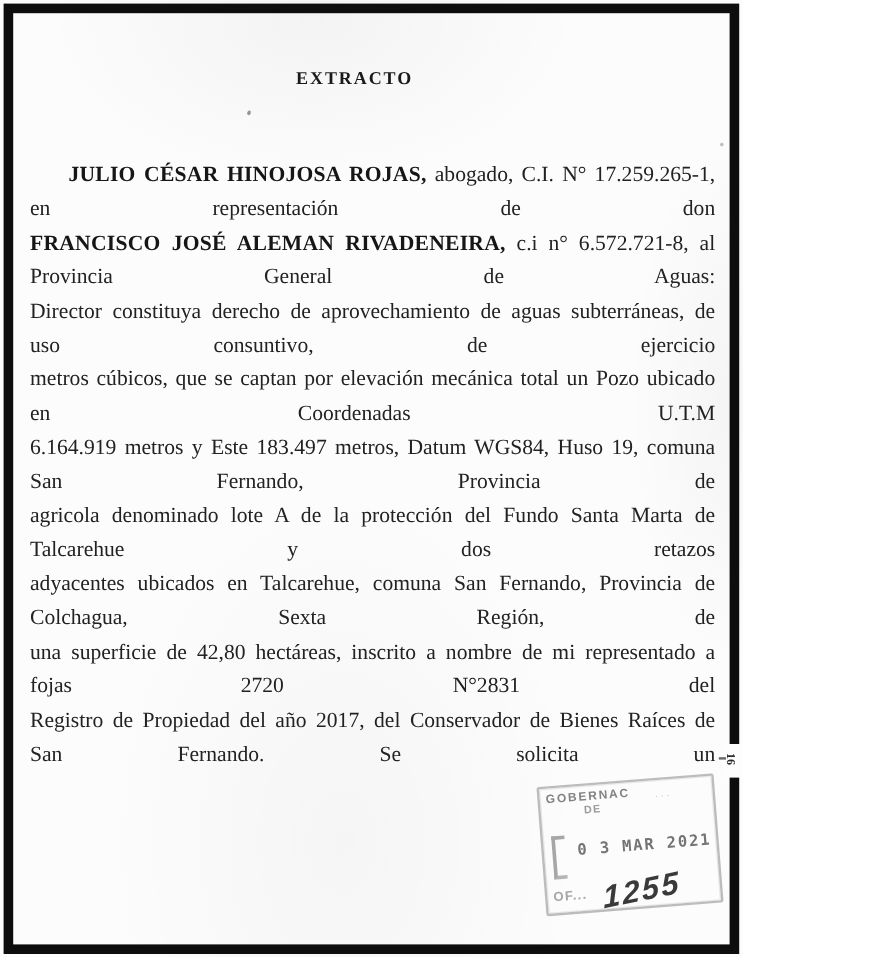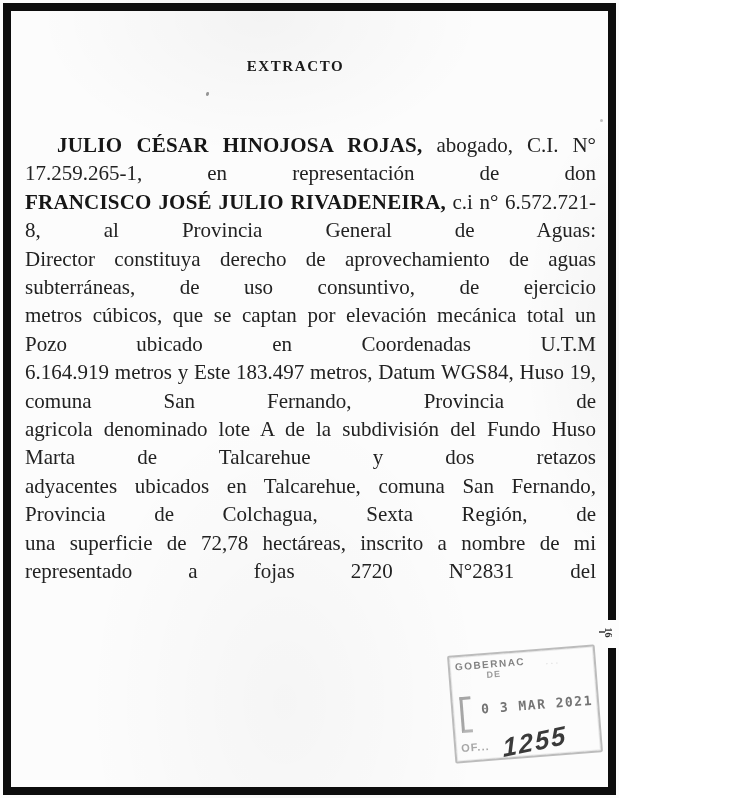--- a/index.html
+++ b/index.html
@@ -42,21 +42,21 @@
   }
 
   .paragraph {
     position: absolute;
     top: 131px;
     left: 25px;
     right: 23px;
   }
 
   .line {
-    font-size: 21px;
+    font-size: 18px;
     line-height: 28.4px;
     text-align: justify;
     text-align-last: justify;
     word-spacing: 0.5px;
     color: #222;
   }
   .line.indent { text-indent: 32px; }
   .line.last  { text-align-last: left; }
   .line .bold { font-weight: 700; letter-spacing: 0.2px; color: #161616; }
 
@@ -153,27 +153,28 @@
 <body>
 
 <div class="scan-page">
 
   <div class="frame"></div>
 
   <h1 class="title">EXTRACTO</h1>
 
   <div class="paragraph" id="paragraph">
       <div class="line indent"><span class="bold">JULIO CÉSAR HINOJOSA ROJAS,</span><span> abogado, C.I. N° 17.259.265-1, en representación de don</span></div>
-      <div class="line"><span class="bold">FRANCISCO JOSÉ JULIO RIVADENEIRA,</span><span> c.i n° 6.572.721-8, al Provincia General de Aguas:</span></div>
+      <div class="line"><span class="bold">FRANCISCO JOSÉ ALEMAN RIVADENEIRA,</span><span> c.i n° 6.572.721-8, al Provincia General de Aguas:</span></div>
       <div class="line"><span>Director constituya derecho de aprovechamiento de aguas subterráneas, de uso consuntivo, de ejercicio</span></div>
       <div class="line"><span>metros cúbicos, que se captan por elevación mecánica total un Pozo ubicado en Coordenadas U.T.M</span></div>
       <div class="line"><span>6.164.919 metros y Este 183.497 metros, Datum WGS84, Huso 19, comuna San Fernando, Provincia de</span></div>
-      <div class="line"><span>agricola denominado lote A de la subdivisión del Fundo Huso Marta de Talcarehue y dos retazos</span></div>
+      <div class="line"><span>agricola denominado lote A de la protección del Fundo Santa Marta de Talcarehue y dos retazos</span></div>
       <div class="line"><span>adyacentes ubicados en Talcarehue, comuna San Fernando, Provincia de Colchagua, Sexta Región, de</span></div>
-      <div class="line"><span>una superficie de 72,78 hectáreas, inscrito a nombre de mi representado a fojas 2720 N°2831 del</span></div>
+      <div class="line"><span>una superficie de 42,80 hectáreas, inscrito a nombre de mi representado a fojas 2720 N°2831 del</span></div>
+      <div class="line"><span>Registro de Propiedad del año 2017, del Conservador de Bienes Raíces de San Fernando. Se solicita un</span></div>
     </div>
 
   <div class="stamp">
     <div class="stamp-org1">GOBERNAC</div>
     <div class="stamp-org1-fade">...</div>
     <div class="stamp-org2">DE</div>
     <div class="stamp-bracket"></div>
     <div class="stamp-date">0 3 MAR 2021</div>
     <div class="stamp-office">OF...</div>
     <div class="stamp-number">1255</div>

